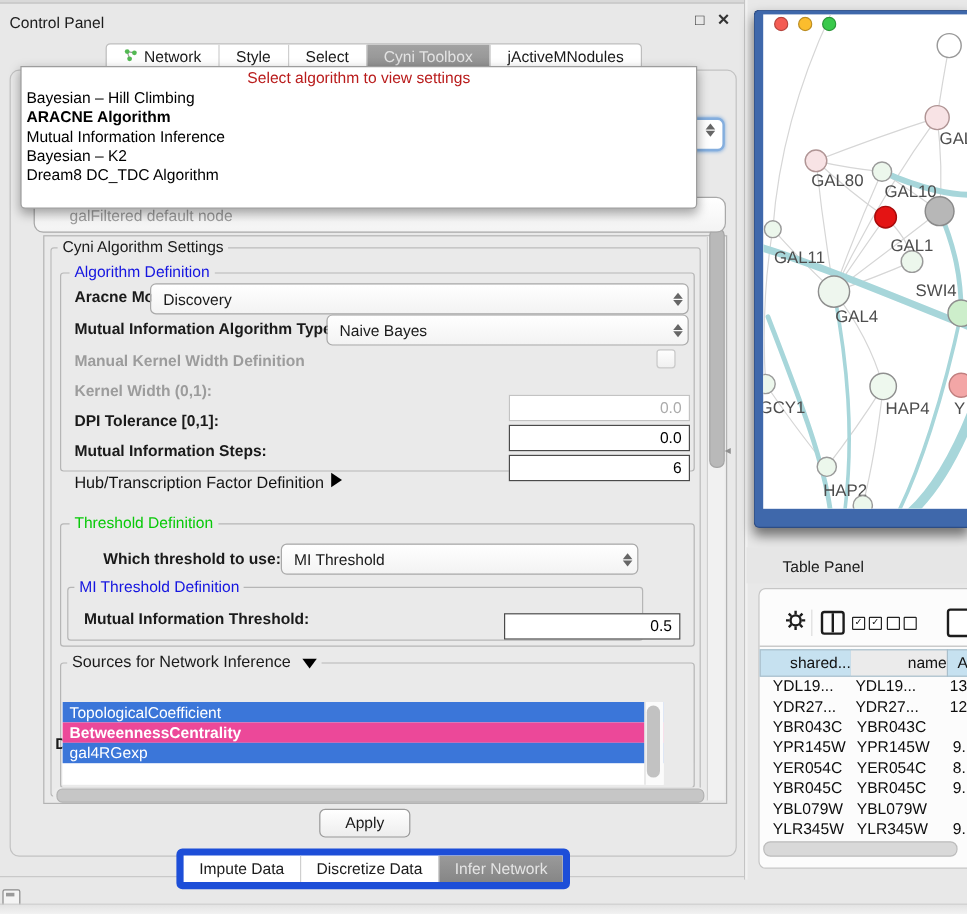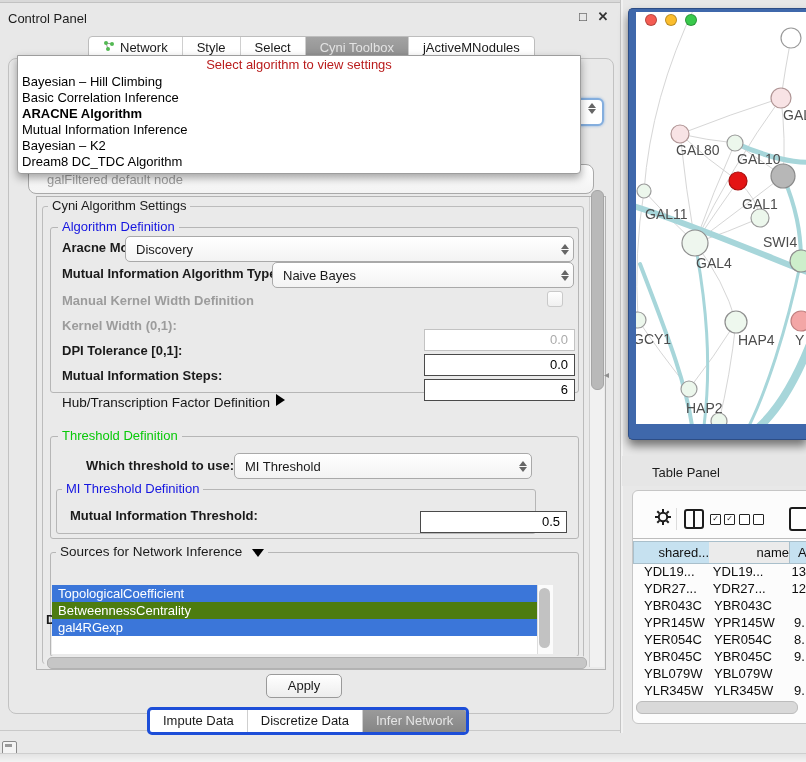--- a/index.html
+++ b/index.html
@@ -55,21 +55,21 @@
   .tri-down{width:0;height:0;border-left:6px solid transparent;border-right:6px solid transparent;border-top:8px solid #000;display:inline-block;}
   
   .attr-list{left:52px;top:585px;width:501px;height:69px;background:#fff;overflow:hidden;}
   .attr-item{height:17px;line-height:17px;background:#3b76d9;color:#fff;padding-left:6px;font-size:13px;}
   .list-vtrack{left:537px;top:585px;width:15px;height:69px;background:#fbfbfb;border-left:1px solid #ddd;}
   .list-vthumb{left:539px;top:588px;width:11px;height:60px;background:#c2c2c2;border-radius:6px;}
   .hscroll{left:44px;top:656px;width:544px;height:12px;background:#ececec;border-radius:6px;}
   .hthumb{left:47px;top:657px;width:538px;height:10px;background:#c6c6c6;border-radius:5px;border:1px solid #b2b2b2;}
   
   .apply-btn{left:266px;top:674px;width:74px;height:22px;background:linear-gradient(#ffffff,#ededed);border:1px solid #9a9a9a;border-radius:5px;text-align:center;line-height:22px;font-size:13px;}
-  .bottom-tabs{left:147px;top:707px;height:22px;display:flex;background:#fff;border:3px solid #1d4ed8;border-radius:5px;overflow:hidden;}
+  .bottom-tabs{left:147px;top:707px;height:22px;display:flex;background:#fff;border:6px solid #1d4ed8;border-radius:5px;overflow:hidden;}
   .btab{padding:0 13px;line-height:22px;font-size:13px;border-left:1px solid #cfcfcf;}
   .btab:first-child{border-left:none;}
   .btab.selected{background:linear-gradient(#9a9a9a,#868686);color:#e5e5e5;}
   .mini-icon{left:2px;top:741px;width:13px;height:13px;border:1px solid #8a8a8a;border-radius:2px;background:#f4f4f4;}
   .mini-icon:after{content:"";position:absolute;left:2px;top:2px;width:7px;height:3px;background:#9a9a9a;}
   .bottom-strip{left:0;top:753px;width:806px;height:9px;background:linear-gradient(#e3e3e3,#f5f5f5);border-top:1px solid #cecece;}
   .splitter-arrow{left:604px;top:369px;font-size:10px;color:#8f8f8f;}
   
   .net-frame{left:628px;top:8px;width:178px;height:430px;background:#3f68ab;border:1px solid #2d4d85;border-right:none;border-radius:5px 0 0 5px;box-shadow:0 6px 10px rgba(0,0,0,.5);}
   .net-canvas{left:636px;top:12px;width:170px;height:412px;background:#ffffff;overflow:hidden;}
@@ -122,36 +122,35 @@
   <div class="tab selected">
       <span>Cyni Toolbox</span>
     </div>
   <div class="tab">
       <span>jActiveMNodules</span>
     </div>
 </div>
 
 <div class="abs inner-panel"></div>
 
-<div class="abs combo" style="left:28px;top:164px;width:564px;height:28px;border-radius:8px;z-index:10;">
+<div class="abs combo" style="left:28px;top:164px;width:564px;height:28px;border-radius:8px;z-index:10;padding-left:11px;">
   <span class="txt" style="color:#9d9d9d;padding-left:18px;">galFiltered default node</span>
 </div>
 
 <div class="abs focus-ring" style="left:556px;top:98px;width:44px;height:24px;z-index:10;">
   <div class="stepper" style="position:absolute;right:2px;top:3px;">
       <div class="up"></div>
       <div class="dn"></div>
     </div>
 </div>
 
 <div class="abs popup">
   <div class="ph">Select algorithm to view settings</div>
   <div id="dropdown-items">
       <div class="item">Bayesian – Hill Climbing</div>
-      <div class="item">Basic Correlation Inference</div>
       <div class="item bold">ARACNE Algorithm</div>
       <div class="item">Mutual Information Inference</div>
       <div class="item">Bayesian – K2</div>
       <div class="item">Dream8 DC_TDC Algorithm</div>
     </div>
 </div>
 
 <div class="abs scroll-panel"></div>
 <div class="abs vtrack"></div>
 <div class="abs vthumb"></div>
@@ -214,21 +213,21 @@
 
 <div class="abs groupbox" style="left:50px;top:552px;width:527px;height:103px;"></div>
 <div class="abs gb-label" style="left:56px;top:545px;font-size:13.5px;">
   <span>Sources for Network Inference</span>
   <span class="tri-down" style="margin-left:6px;position:relative;top:1px;"></span>
 </div>
 <div class="abs lbl" style="left:46px;top:568px;margin-top:44px;">Data Attributes</div>
 <div class="abs attr-list">
     <div id="attr-items">
       <div class="attr-item" style="background: rgb(59, 118, 217);">TopologicalCoefficient</div>
-      <div class="attr-item" style="background: #4d7c0f;">BetweennessCentrality</div>
+      <div class="attr-item" style="background: #ec4899; font-weight: bold;">BetweennessCentrality</div>
       <div class="attr-item" style="background: rgb(59, 118, 217);">gal4RGexp</div>
     </div>
   </div>
 <div class="abs list-vtrack"></div>
 <div class="abs list-vthumb"></div>
 <div class="abs hscroll"></div>
 <div class="abs hthumb"></div>
 
 <div class="abs apply-btn">Apply</div>
 <div class="abs bottom-tabs">

